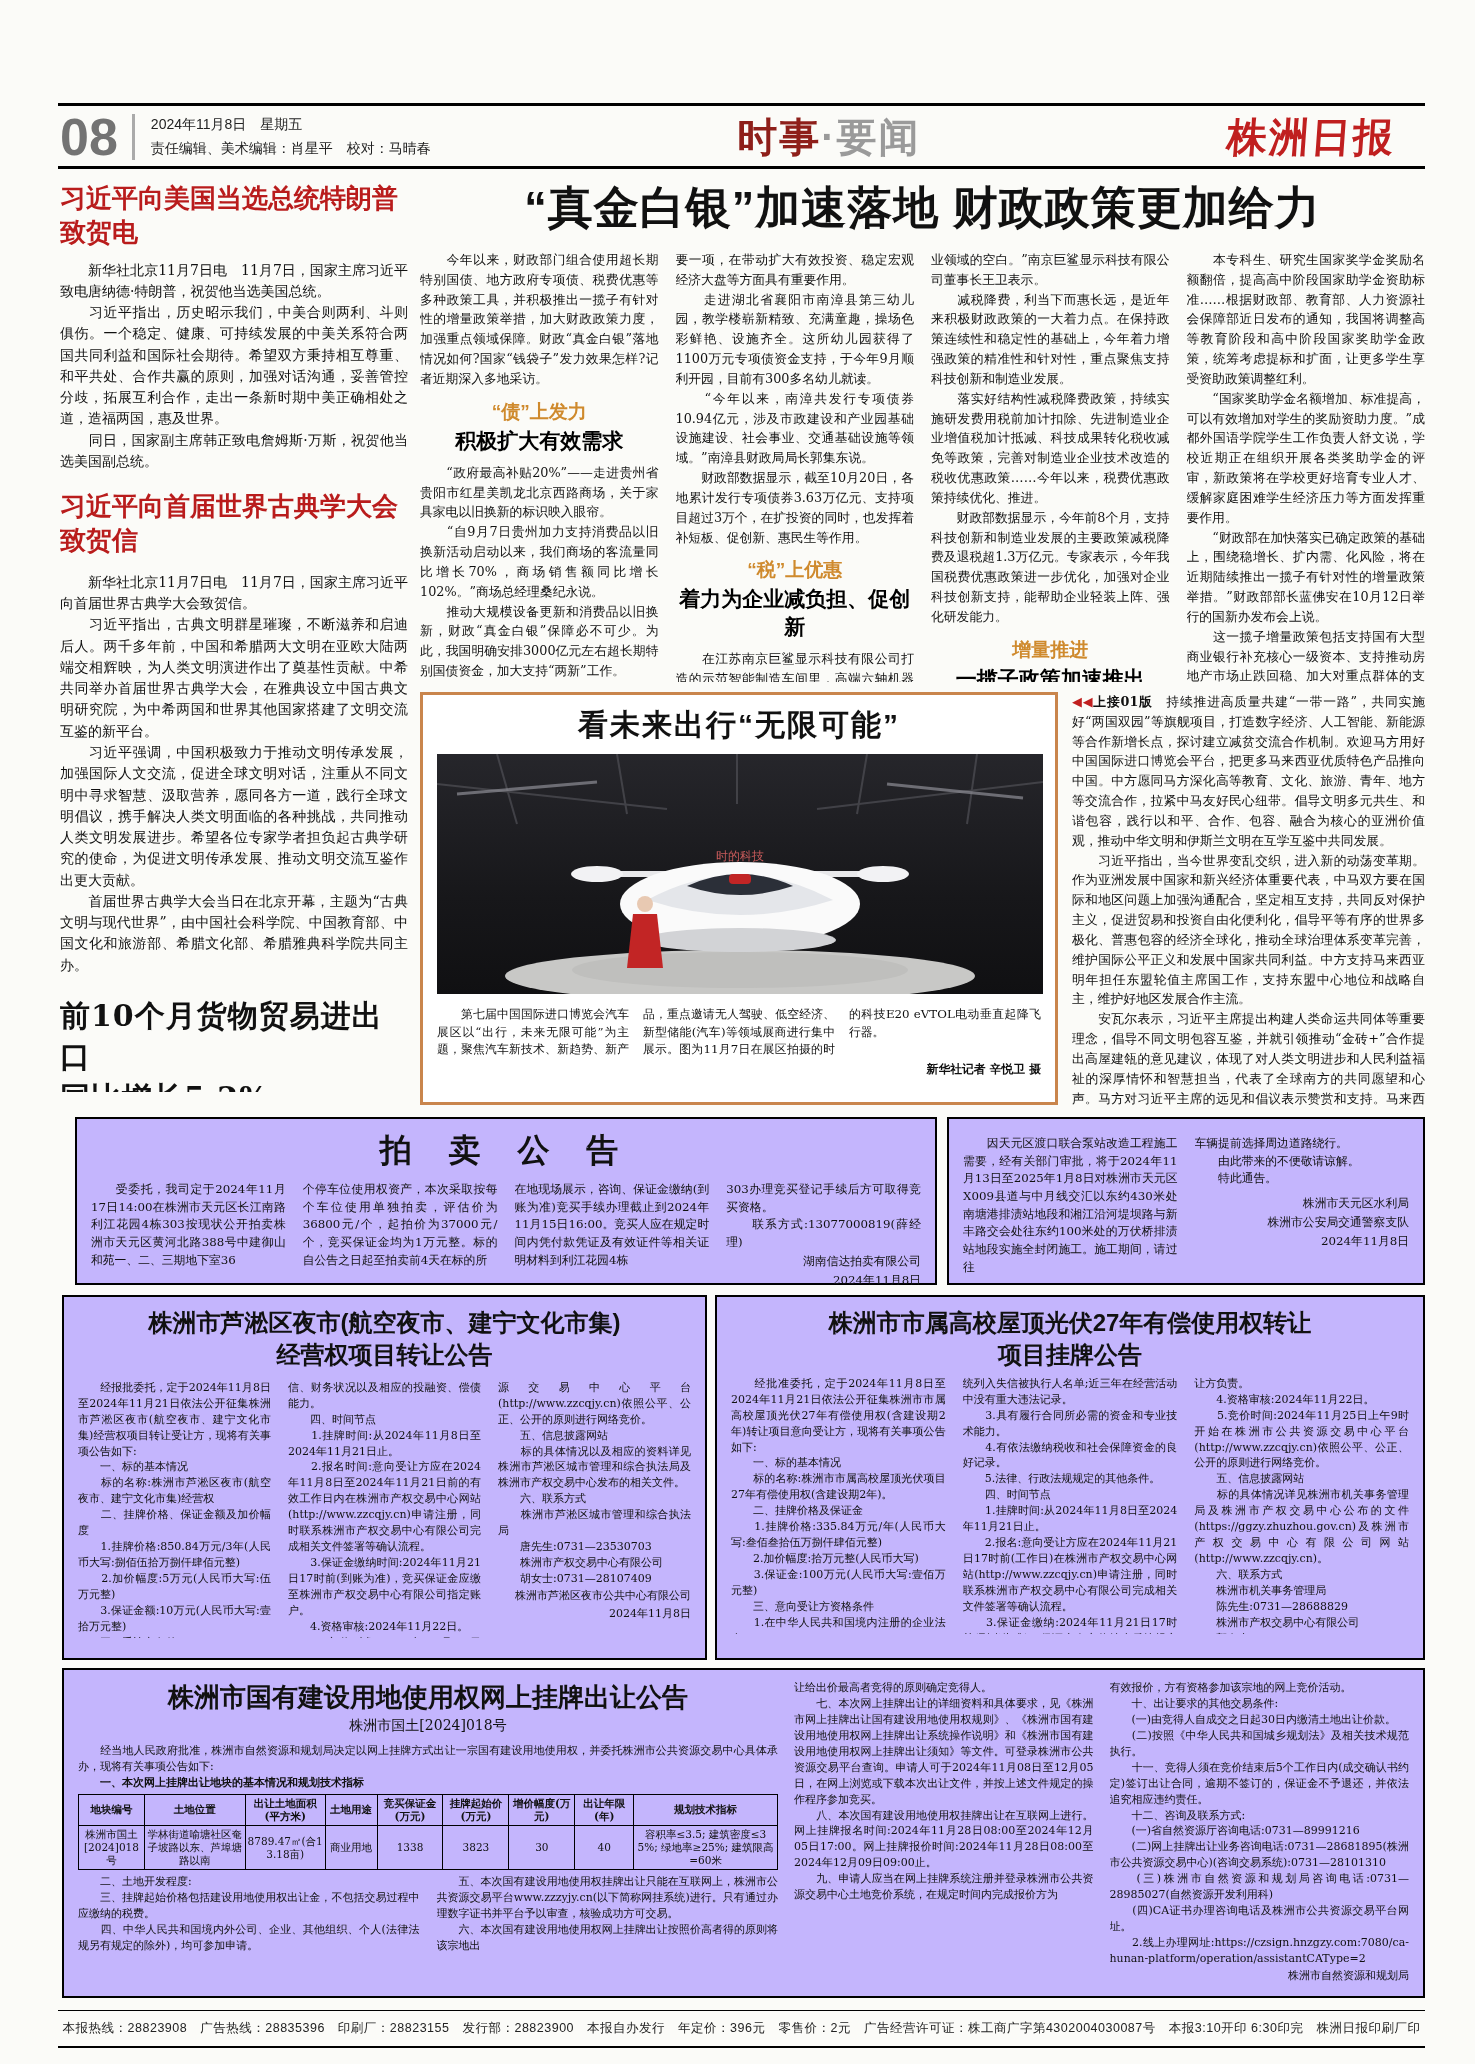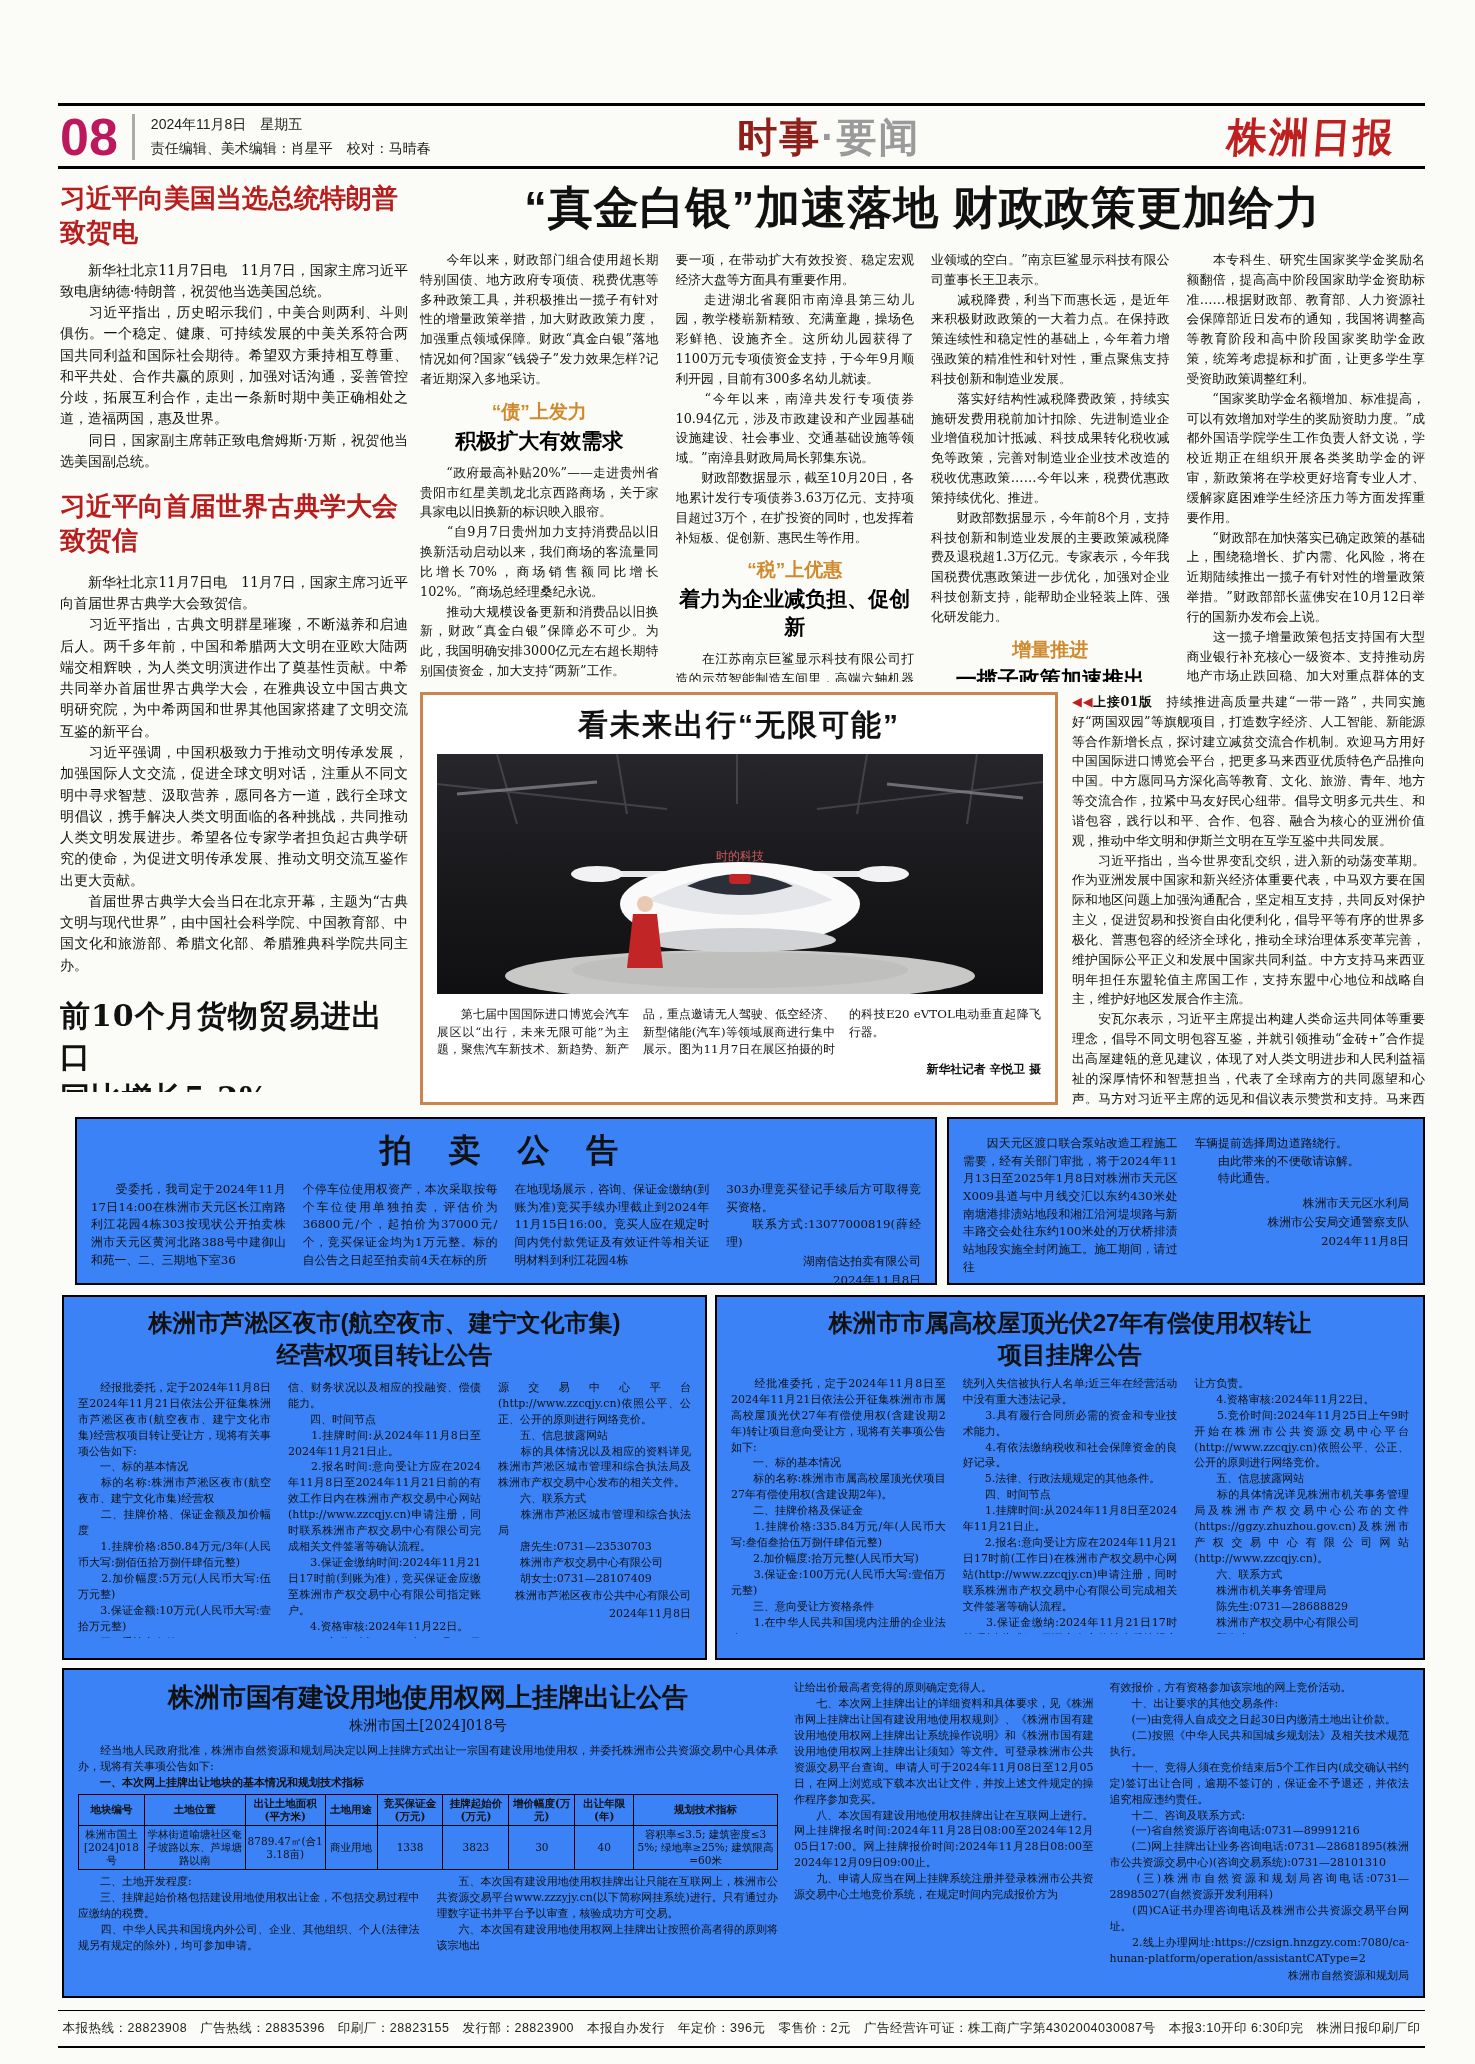--- a/index.html
+++ b/index.html
@@ -1,40 +1,40 @@
 <!DOCTYPE html>
 <html><head>
 <meta charset="utf-8">
 <style>
   html,body{margin:0;padding:0;}
   body{width:1475px;height:2064px;position:relative;background:#fbfbf8;color:#111;
        font-family:"DejaVu Serif","Liberation Serif",serif;}
   .abs{position:absolute;}
   .rule{background:#000;}
   
-  .pagenum{font-family:"Liberation Sans",sans-serif;font-size:52px;font-weight:bold;color:#be185d;line-height:1;}
+  .pagenum{font-family:"Liberation Sans",sans-serif;font-size:52px;font-weight:bold;color:#737373;line-height:1;}
   .hdiv{width:3px;background:#aaa;height:46px;}
   .hdate{font-family:"Liberation Sans",sans-serif;font-size:14px;color:#222;line-height:1.7;}
   .section-title{font-family:"Liberation Sans",sans-serif;font-size:40px;font-weight:bold;color:#8e1f1a;letter-spacing:2px;}
   .section-title .grey{color:#9a9a9a;}
   .masthead{font-family:"DejaVu Serif",serif;font-size:40px;font-weight:bold;color:#c01f1f;transform:skewX(-4deg);letter-spacing:2px;}
   
   .atitle{font-family:"Liberation Sans",sans-serif;font-weight:bold;text-align:center;color:#b91c1c;}
   .flow{white-space:pre-line;text-align:justify;}
   .body14{font-size:14px;line-height:1.52;}
   .body13{font-size:12.8px;line-height:1.55;}
   .body12{font-size:11.8px;line-height:1.5;}
   .body11{font-size:11px;line-height:1.45;}
   .mainhead{font-family:"Liberation Sans",sans-serif;font-size:45px;font-weight:bold;text-align:center;letter-spacing:1px;}
   .subhead-gold{font-family:"Liberation Sans",sans-serif;color:#cf8a2d;font-size:19px;font-weight:bold;text-align:center;margin-top:10px;}
   .subhead-blk{font-family:"Liberation Sans",sans-serif;color:#000;font-size:21px;font-weight:bold;text-align:center;margin:2px 0 8px;}
   .cols{display:flex;gap:17px;}
   .col{flex:1 1 0;overflow:hidden;}
   
-  .box{border:2px solid #000;box-sizing:border-box;padding:10px 14px;background:#3b82f6;}
+  .box{border:2px solid #000;box-sizing:border-box;padding:10px 14px;background:#c4b5fd;}
   .boxtitle{font-family:"Liberation Sans",sans-serif;font-weight:bold;text-align:center;}
   .photo-box{border:3px solid #c9854c;box-sizing:border-box;padding:10px 14px;background:#fff;}
   .jump-mark{color:#c01f1f;font-weight:bold;}
   .jump-label{font-weight:bold;}
   .sig{text-align:right;line-height:1.6;}
   table.land{border-collapse:collapse;width:100%;table-layout:fixed;}
   table.land th,table.land td{border:1.5px solid #000;font-size:10.5px;line-height:1.25;text-align:center;
       padding:2px 1px;font-weight:normal;word-break:break-all;}
   table.land th{font-weight:bold;}
   .footer{font-family:"Liberation Sans",sans-serif;font-size:12.5px;color:#222;text-align:center;letter-spacing:.5px;}

